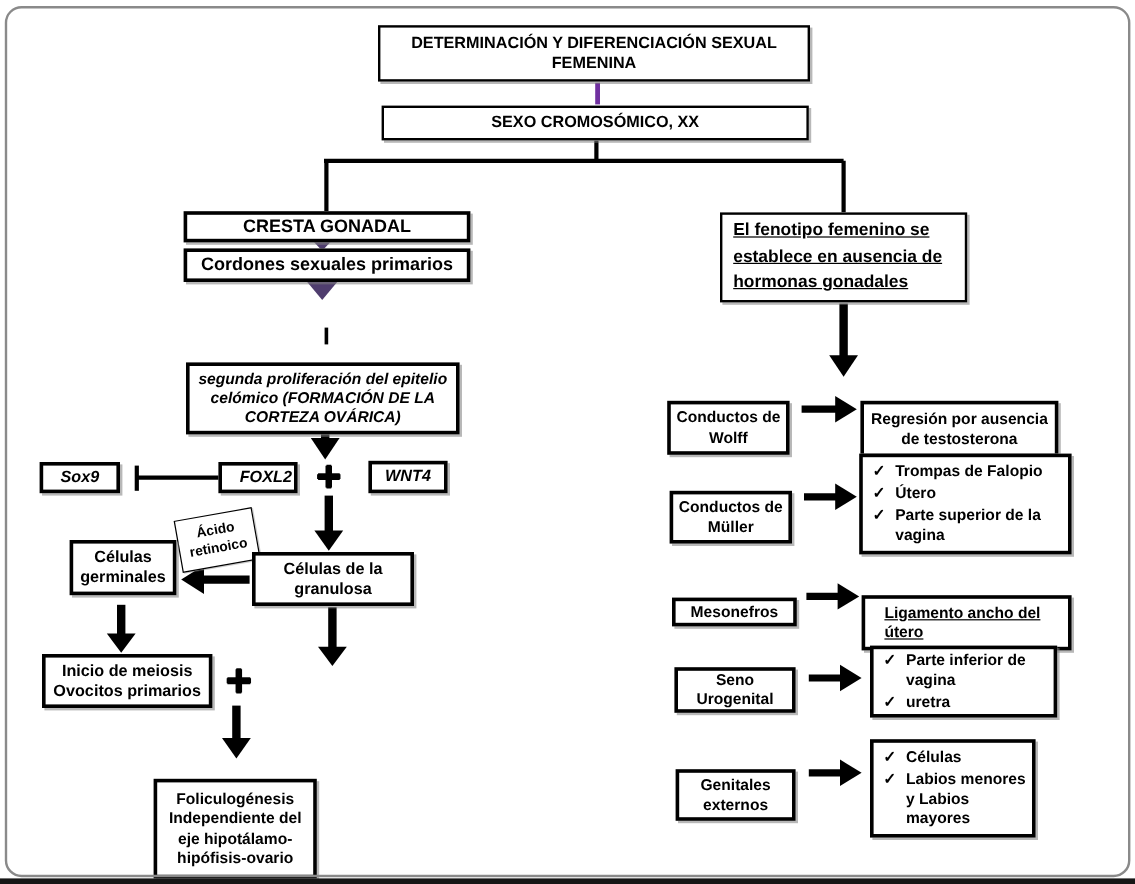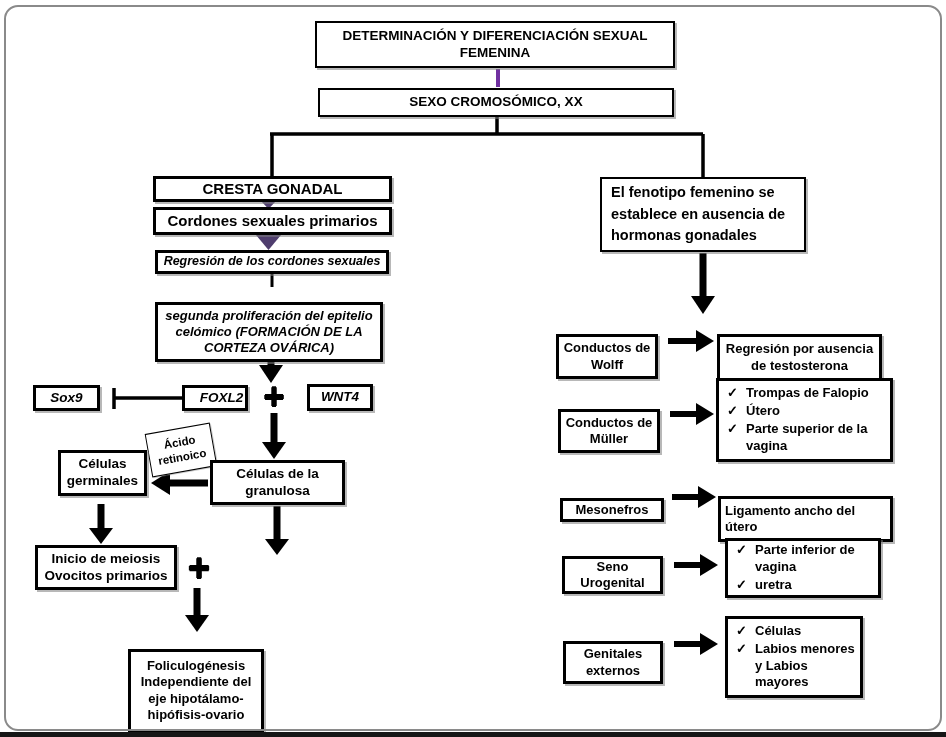--- a/index.html
+++ b/index.html
@@ -21,21 +21,21 @@
     box-shadow:2px 2px 0 rgba(125,125,125,.55);
     padding:1px 4px;
   }
   .b-thin{border-width:2.5px;}
   .italic{font-style:italic;}
   .fs-title{font-size:13.5px;}
   .fs-main{font-size:15px;}
   .fs-std{font-size:13.5px;}
   .fs-sm{font-size:13px;margin-top:16px;}
   .fs-xs{font-size:12.5px;}
-  .left-align{justify-content:flex-start;text-align:left;}
+  .left-align{justify-content:flex-start;text-align:left;text-decoration:underline;}
   .plus{
     position:absolute;font-weight:bold;color:#000;display:flex;align-items:center;justify-content:center;
     text-shadow:.7px 0 0 #000,-.7px 0 0 #000,0 .7px 0 #000,0 -.7px 0 #000;
   }
   .acido{
     position:absolute;left:148px;top:428px;width:64px;height:42px;
     border:1.5px solid #000;background:#fff;transform:rotate(-10deg);
     display:flex;align-items:center;justify-content:center;text-align:center;
     font-weight:bold;font-size:11.5px;line-height:1.3;box-shadow:1px 1px 0 rgba(125,125,125,.4);
   }
@@ -119,23 +119,20 @@
     </div>
 
   <div class="box fs-main" style="left:153px;top:176px;width:239px;height:26px;">
       <span>CRESTA GONADAL</span>
     </div>
 
   <div class="box fs-main" style="left:153px;top:207px;width:239px;height:28px;">
       <span>Cordones sexuales primarios</span>
     </div>
 
-  <div class="box italic fs-xs" style="left:155px;top:250px;width:234px;height:24px;">
-      <span>Regresión de los cordones sexuales</span>
-    </div>
 
   <div class="box italic fs-sm" style="left:155px;top:286px;width:228px;height:60px;">
       <span>segunda proliferación del epitelio celómico (FORMACIÓN DE LA CORTEZA OVÁRICA)</span>
     </div>
 
   <div class="box italic fs-std" style="left:33px;top:385px;width:67px;height:26px;">
       <span>Sox9</span>
     </div>
 
   <div class="box italic fs-std" style="left:182px;top:385px;width:66px;height:26px;padding-left:17px;">
@@ -196,21 +193,21 @@
     </div>
     <div class="chk-row">
       <span class="chk">✓</span>
       <span class="chk-text">Parte superior de la vagina</span>
     </div>
   </div>
 
   <div class="box fs-sm" style="left:560px;top:482px;width:104px;height:24px;">
       <span>Mesonefros</span>
     </div>
-  <div class="box fs-sm left-align" style="left:718px;top:480px;width:175px;height:46px;padding-left:4px;">
+  <div class="box fs-sm left-align" style="left:718px;top:480px;width:175px;height:46px;padding-left:16px;">
       <span>Ligamento ancho del útero</span>
     </div>
 
   <div class="box fs-sm" style="left:562px;top:540px;width:101px;height:38px;">
       <span>Seno Urogenital</span>
     </div>
   <div class="box checklist" style="left:725px;top:538px;width:156px;height:60px;">
     <div class="chk-row">
       <span class="chk">✓</span>
       <span class="chk-text">Parte inferior de vagina</span>

